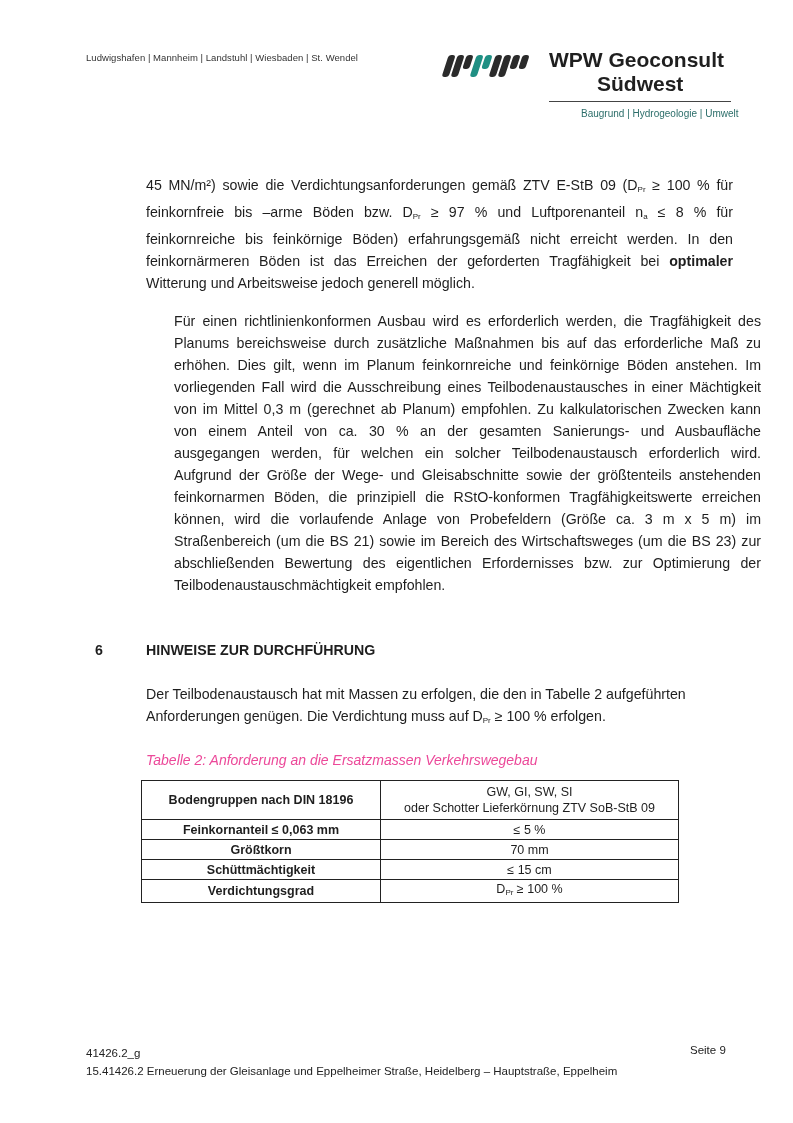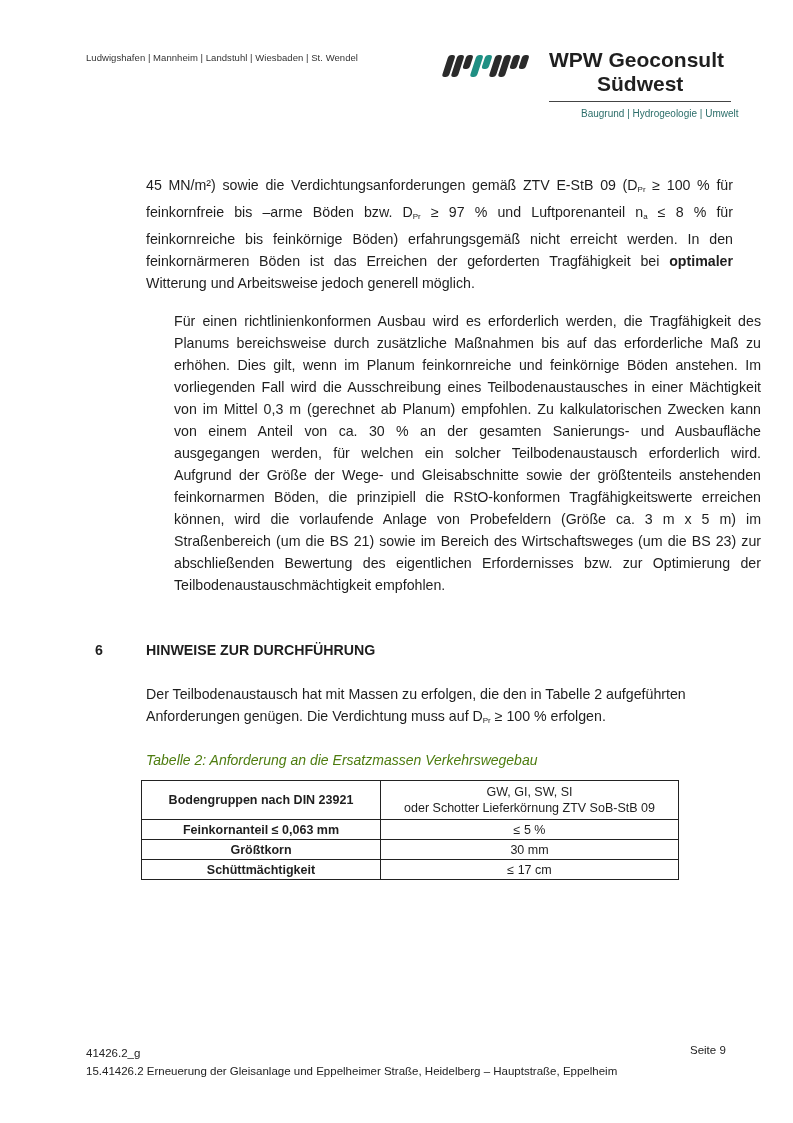--- a/index.html
+++ b/index.html
@@ -19,21 +19,21 @@
   .p1 { top: 174px; }
   .p2 { top: 310px; margin-left: 28px; }
   .p3 { top: 683px; text-align: left; }
   sub.s { font-size: 8px; vertical-align: -2px; }
   .bold { font-weight: bold; }
 
   .section { position: absolute; top: 642px; font-size: 14.2px; font-weight: bold; }
   .section-num { left: 95px; }
   .section-title { left: 146px; }
 
-  .caption { position: absolute; left: 146px; top: 752px; font-size: 14px; font-style: italic; color: #4d7c0f; text-align: center; }
+  .caption { position: absolute; left: 146px; top: 752px; font-size: 14px; font-style: italic; color: #ec4899; text-align: center; }
 
   table.req { position: absolute; left: 141px; top: 780px; width: 538px; border-collapse: collapse; font-size: 12.5px; }
   table.req td { border: 1px solid #222; text-align: center; padding: 1px 4px; height: 17px; line-height: 16px; }
   table.req td.k { font-weight: bold; width: 230px; }
   table.req tr.first td { height: 36px; }
 
   .footer-left { position: absolute; left: 86px; top: 1044px; font-size: 11.5px; line-height: 18px; color: #222; }
   .footer-right { position: absolute; left: 690px; top: 1044px; font-size: 11.5px; color: #222; }
 </style>
 </head>
@@ -68,37 +68,41 @@
 <div class="section section-num">6</div>
 <div class="section section-title">HINWEISE ZUR DURCHFÜHRUNG</div>
 
 <div class="body-text p3"><span>Der Teilbodenaustausch hat mit Massen zu erfolgen, die den in Tabelle 2 aufgeführten Anforderungen genügen. Die Verdichtung muss auf D</span><sub class="s">Pr</sub><span> ≥ 100 % erfolgen.</span></div>
 
 <div class="caption">Tabelle 2: Anforderung an die Ersatzmassen Verkehrswegebau</div>
 
 <table class="req">
   <tbody>
       <tr class="first">
-    <td class="k">Bodengruppen nach DIN 23921</td>
+    <td class="k">Bodengruppen nach DIN 18196</td>
     <td>
           <div>GW, GI, SW, SI</div>
           <div>oder Schotter Lieferkörnung ZTV SoB-StB 09</div>
         </td>
   </tr>
   <tr>
     <td class="k">Feinkornanteil ≤ 0,063 mm</td>
     <td>≤ 5 %</td>
   </tr>
   <tr>
     <td class="k">Größtkorn</td>
-    <td>30 mm</td>
+    <td>70 mm</td>
   </tr>
   <tr>
     <td class="k">Schüttmächtigkeit</td>
-    <td>≤ 17 cm</td>
+    <td>≤ 15 cm</td>
+  </tr>
+  <tr>
+    <td class="k">Verdichtungsgrad</td>
+    <td><span>D</span><sub class="s">Pr</sub><span> ≥ 100 %</span></td>
   </tr>
 </tbody>
   </table>
 
 <div class="footer-left">
   <div>41426.2_g</div>
   <div>15.41426.2 Erneuerung der Gleisanlage und Eppelheimer Straße, Heidelberg – Hauptstraße, Eppelheim</div>
 </div>
 <div class="footer-right">Seite 9</div>
 

